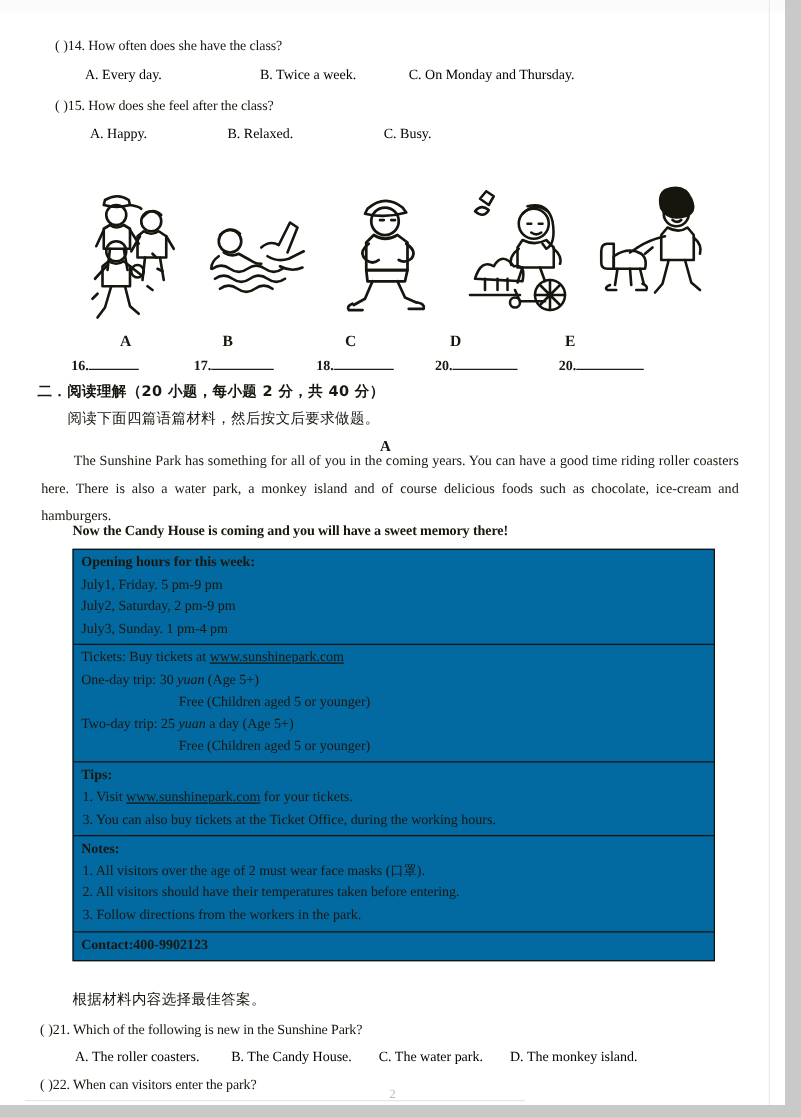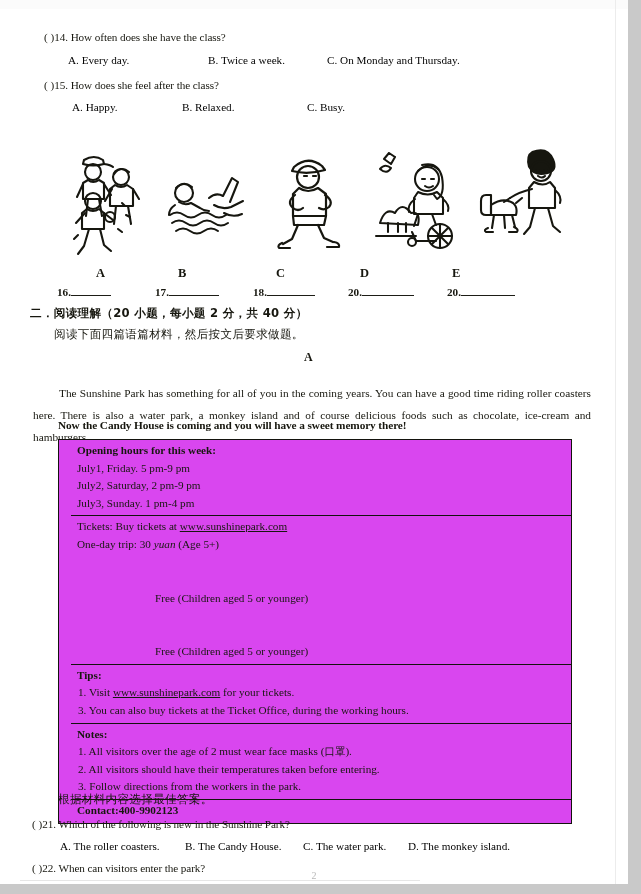--- a/index.html
+++ b/index.html
@@ -118,37 +118,36 @@
   }
 
   
   #info-box {
     position: absolute;
     left: 58px;
     top: 439px;
     width: 514px;
     border: 1.6px solid #13130d;
     box-sizing: border-box;
-    background: #d946ef;
-    padding-left: 12px;
+    background: #0369a1;
   }
   .box-section {
     border-bottom: 1.4px solid #13130d;
     padding: 2px 0 3px 0;
   }
   .box-section:last-child { border-bottom: none; }
   .box-line {
     font-size: 11.2px;
     line-height: 17.6px;
     color: #17170f;
     padding-left: 6px;
     white-space: nowrap;
   }
   .box-line.b { font-weight: bold; }
-  .box-line.indent { padding-left: 84px; margin-top: 36px; }
+  .box-line.indent { padding-left: 84px; }
   .box-line.listitem { padding-left: 7px; }
   .ital { font-style: italic; }
   .ulink {
     text-decoration: underline;
     text-underline-offset: 1px;
   }
   .cn-inline {
     font-family: "DejaVu Sans", "Liberation Sans", sans-serif;
     font-size: 10.5px;
   }
@@ -372,41 +371,44 @@
   </div>
   <div class="blank-item" style="left:447px;">
     <span>20.</span><span class="blank-rule" style="width:54px;"></span>
   </div>
 
   <div class="row cn" style="left:30px; top:307px;">二．阅读理解（20 小题，每小题 2 分，共 40 分）</div>
   <div class="row cn" style="left:54px; top:328px; font-weight:normal;">阅读下面四篇语篇材料，然后按文后要求做题。</div>
 
   <div class="row bold" style="left:304px; top:351px; font-size:12px;">A</div>
 
-  <div class="passage" style="left:33px; top:382px; width:558px; text-indent:26px;">The Sunshine Park has something for all of you in the coming years. You can have a good time riding roller coasters here. There is also a water park, a monkey island and of course delicious foods such as chocolate, ice-cream and hamburgers.</div>
+  <div class="passage" style="left:33px; top:358px; width:558px; text-indent:26px;">The Sunshine Park has something for all of you in the coming years. You can have a good time riding roller coasters here. There is also a water park, a monkey island and of course delicious foods such as chocolate, ice-cream and hamburgers.</div>
 
   <div class="row bold" style="left:58px; top:419px; font-size:11.3px;">Now the Candy House is coming and you will have a sweet memory there!</div>
 
   <div id="info-box">
 
     <div class="box-section">
       <div class="box-line b">Opening hours for this week:</div>
       <div class="box-line">July1, Friday. 5 pm-9 pm</div>
       <div class="box-line">July2, Saturday, 2 pm-9 pm</div>
       <div class="box-line">July3, Sunday. 1 pm-4 pm</div>
     </div>
 
     <div class="box-section">
       <div class="box-line">
         <span class="b">Tickets: Buy tickets at </span><span class="b ulink">www.sunshinepark.com</span>
       </div>
       <div class="box-line">
         <span class="b">One-day trip: 30 </span><span class="ital">yuan</span><span> (Age 5+)</span>
       </div>
       <div class="box-line indent">Free (Children aged 5 or younger)</div>
+      <div class="box-line">
+        <span class="b">Two-day trip: 25 </span><span class="ital">yuan</span><span> a day (Age 5+)</span>
+      </div>
       <div class="box-line indent">Free (Children aged 5 or younger)</div>
     </div>
 
     <div class="box-section">
       <div class="box-line b">Tips:</div>
       <div class="box-line listitem">
         <span>1.  Visit </span><span class="ulink">www.sunshinepark.com</span><span> for your tickets.</span>
       </div>
       <div class="box-line listitem">3.  You can also buy tickets at the Ticket Office, during the working hours.</div>
     </div>

